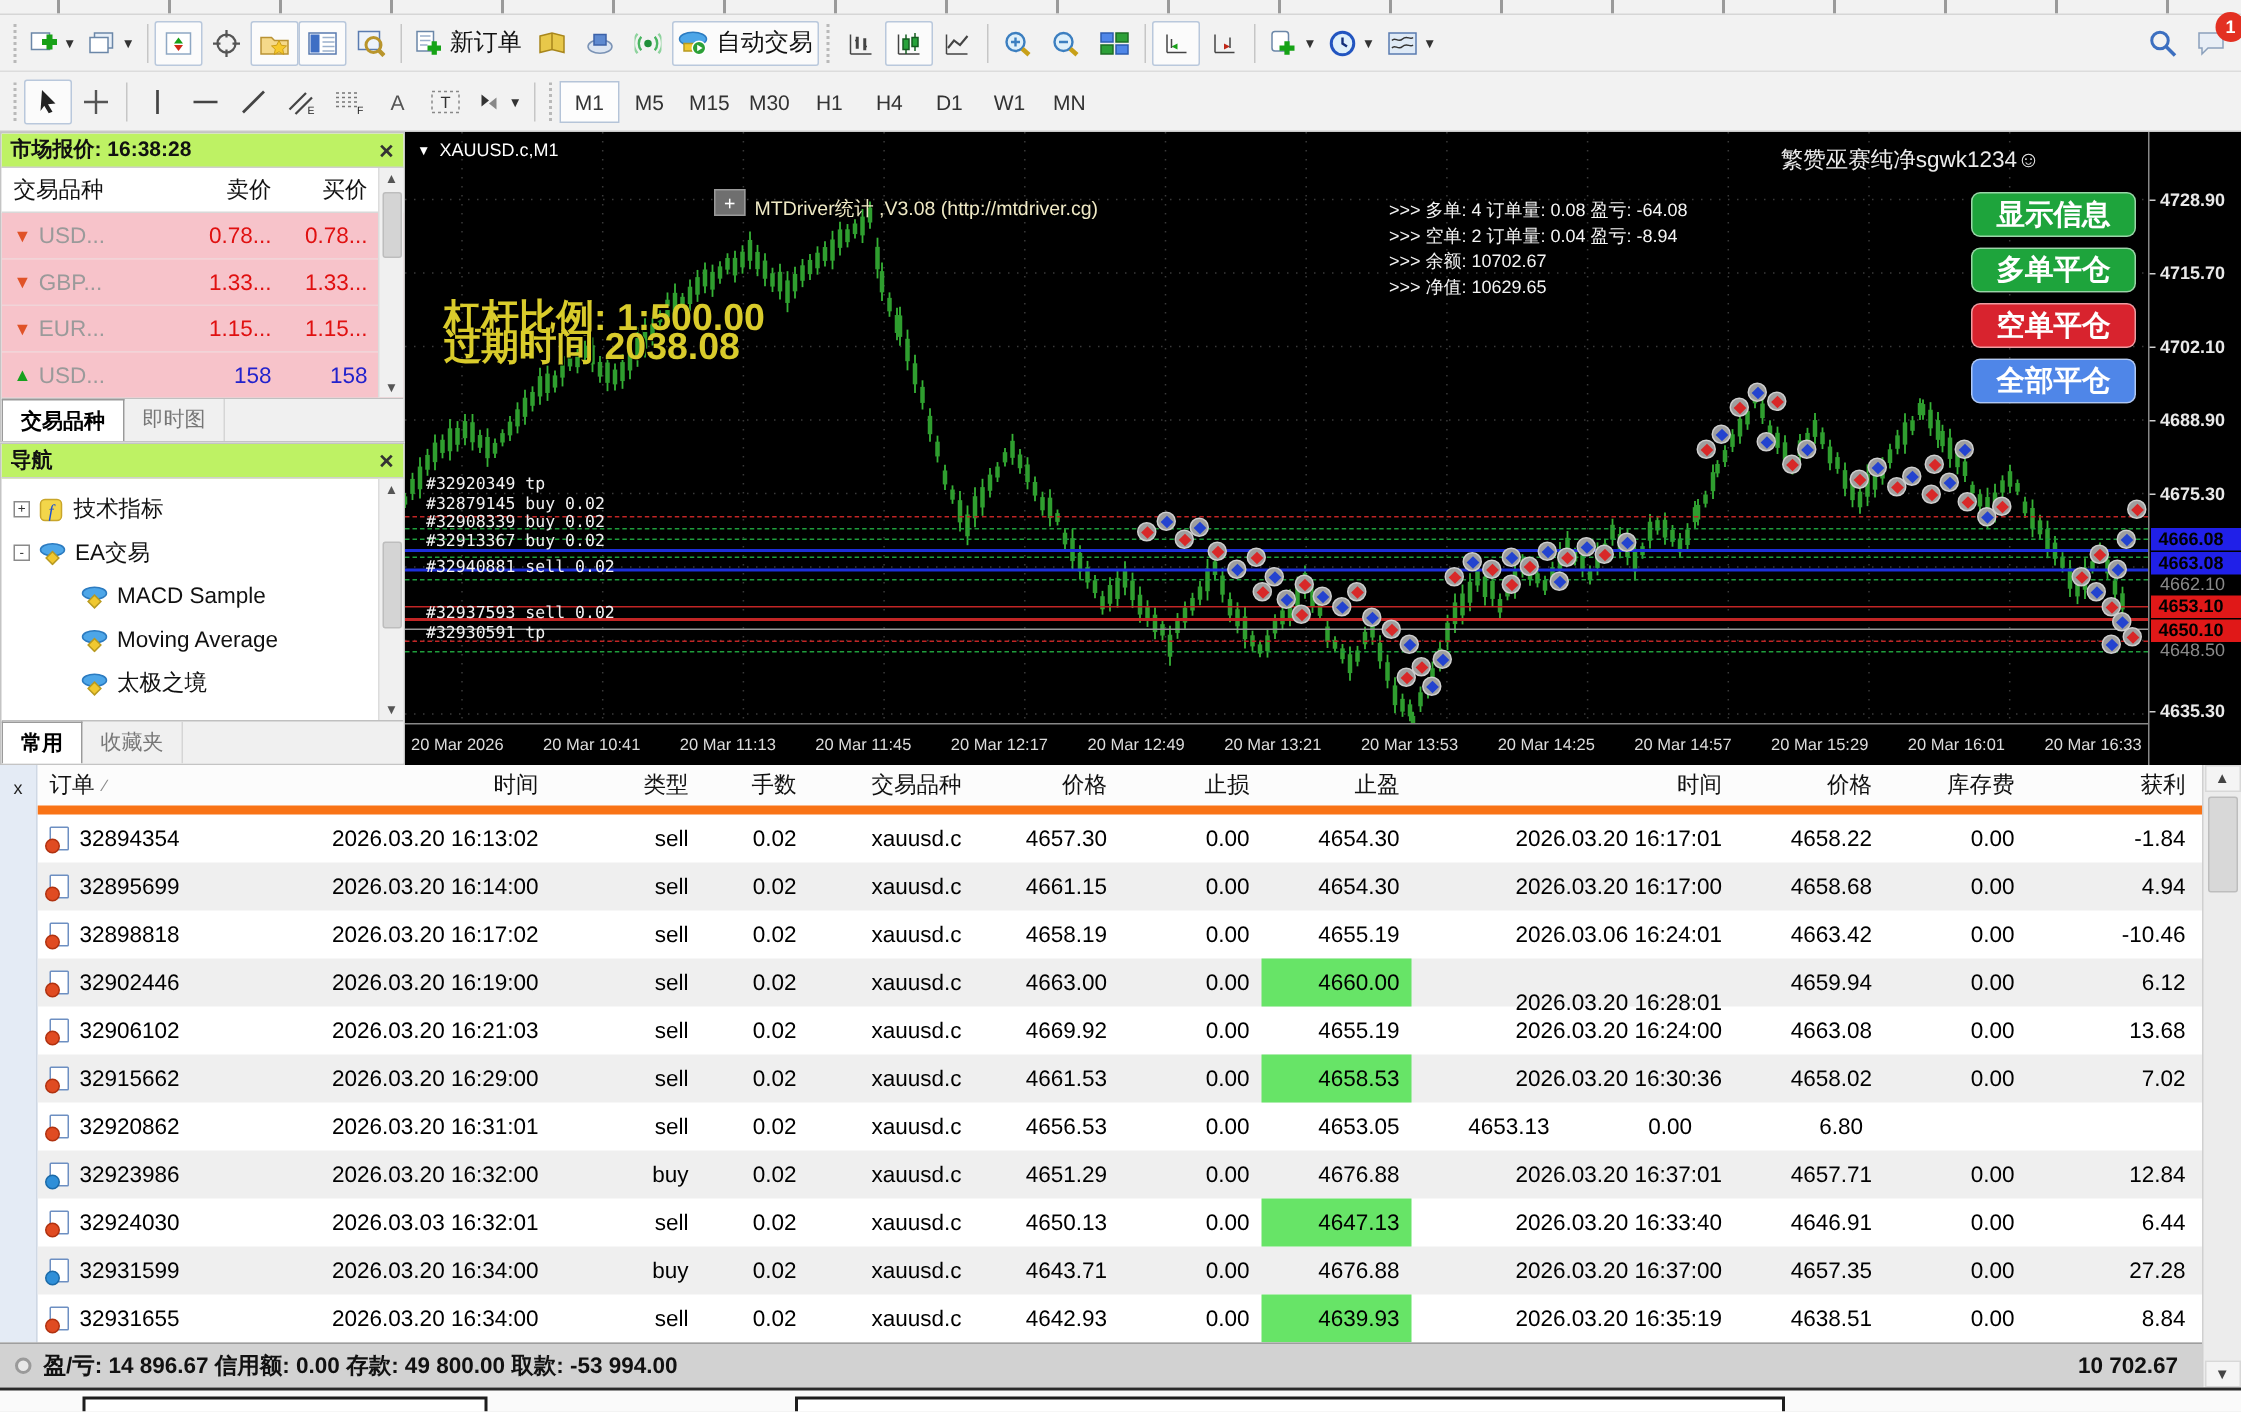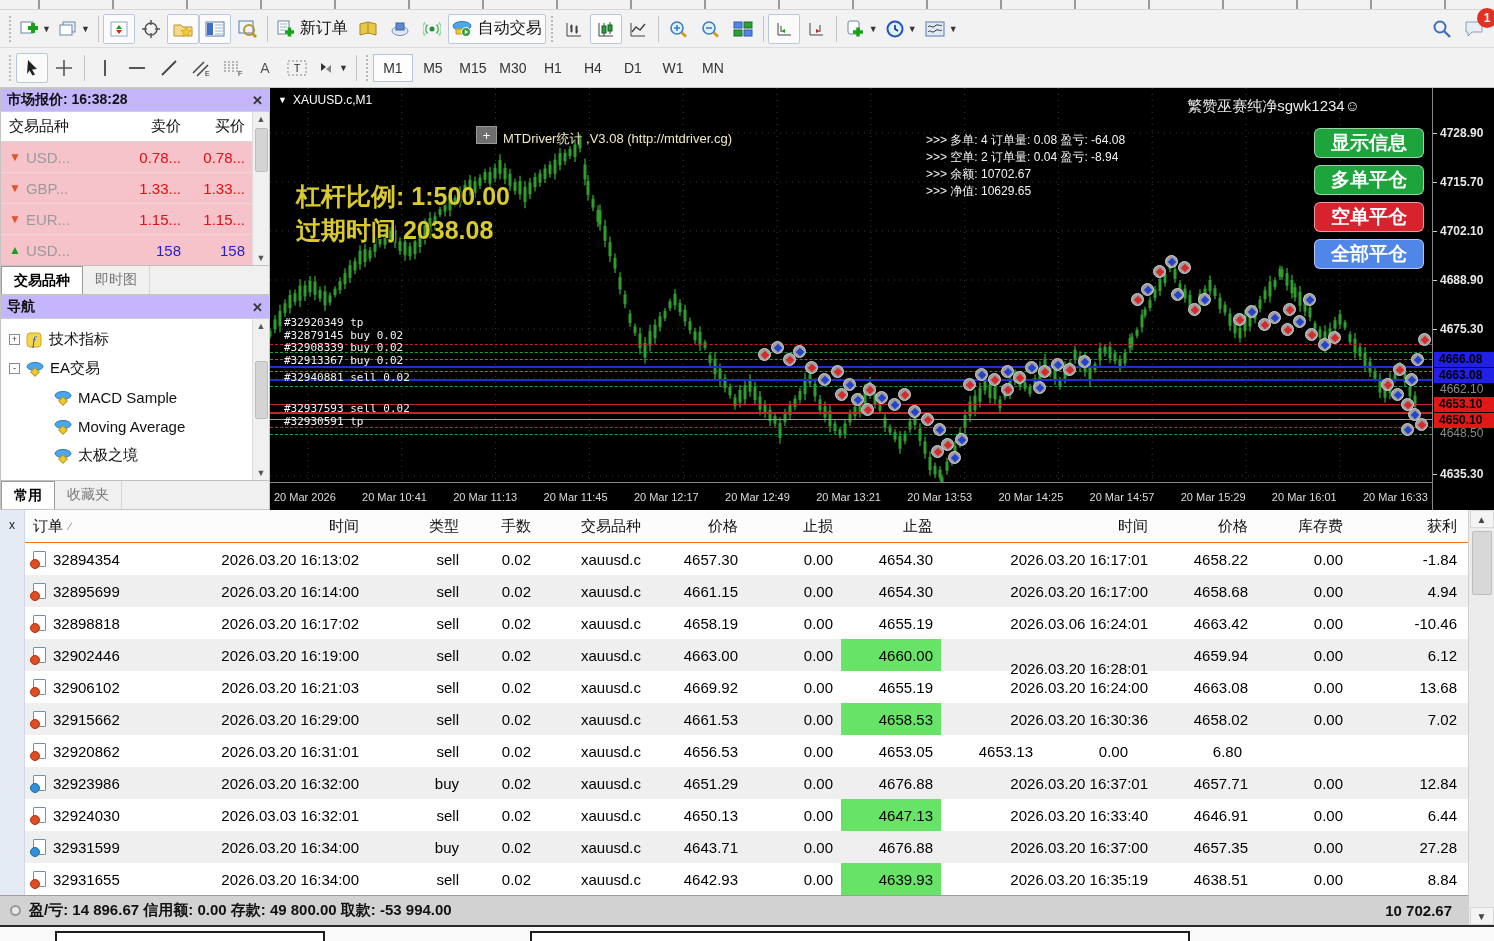--- a/index.html
+++ b/index.html
@@ -28,21 +28,21 @@
   .tf-btn.active { background:#fdfdfd; border:1px solid #b5c4d8; }
   .spacer { flex:1; }
   .badge { position:relative; }
   .badge .dot { position:absolute; top:-7px; right:-8px; width:20px; height:20px; border-radius:50%;
     background:#e33022; color:#fff; font-size:12px; font-weight:bold; display:flex; align-items:center; justify-content:center; }
 
   
   .main { display:flex; height:422px; }
   .leftcol { width:270px; display:flex; flex-direction:column; background:#f0f0f0; }
   .panel { border:1px solid #c4c4c4; background:#fff; display:flex; flex-direction:column; overflow:hidden; }
-  .panel-title { height:23px; background:#c4b5fd; border-bottom:1px solid #cfcfcf; display:flex;
+  .panel-title { height:23px; background:#bef264; border-bottom:1px solid #cfcfcf; display:flex;
     align-items:center; padding:0 6px; font-size:14px; font-weight:bold; color:#111; }
   .panel-title .x { margin-left:auto; font-size:13px; font-weight:bold; color:#333; }
   .panel-tabs { height:29px; border-top:1px solid #c0c0c0; background:#f0f0f0; display:flex; align-items:stretch; }
   .ptab { padding:0 12px; display:flex; align-items:center; font-size:14px; color:#777; border-right:1px solid #d5d5d5; }
   .ptab.active { background:#fff; color:#000; font-weight:bold; border:1px solid #9a9a9a; border-bottom:none; }
 
   
   .mw { height:207px; }
   .mw-table { flex:1; overflow:hidden; position:relative; }
   .mw-head { display:flex; height:30px; border-bottom:1px solid #d8d8d8; background:#fff;
@@ -100,21 +100,21 @@
   .symlab { position:absolute; left:8px; top:5px; font-size:12px; color:#fff; display:flex; gap:6px; align-items:center; }
 
   
   .orders-region { display:flex; height:415px; }
   .orders-left { flex:1; display:flex; flex-direction:column; }
   .orders { flex:1; background:#fff; display:flex; }
   .ord-strip { width:25px; background:#e4ebf5; border-right:1px solid #cfd8e4; font-size:12px; color:#222;
     text-align:center; padding-top:8px; }
   .tblwrap { flex:1; overflow:hidden; }
   .trow { display:flex; height:32px; align-items:center; font-size:15px; color:#000; }
-  .trow.head { height:33px; color:#111; border-bottom:1px solid #f97316; background:#fcfcfc; }
+  .trow.head { height:33px; color:#111; border-bottom:6px solid #f97316; background:#fcfcfc; }
   .trow.odd { background:#efefef; }
   .tcell { padding:0 8px; white-space:nowrap; overflow:hidden; display:flex; align-items:center; height:100%; }
   .tcell.r { justify-content:flex-end; }
   .tcell.hl { background:#67e467; }
   .pageicon { width:13px; height:16px; background:#fff; border:1px solid #6d8fc2; position:relative; margin-right:7px;
     border-radius:1px; flex:none; }
   .pageicon::after { content:""; position:absolute; left:-4px; bottom:-3px; width:8px; height:8px; border-radius:50%; }
   .pageicon.sell::after { background:#e04b22; border:1px solid #b03210; }
   .pageicon.buy::after { background:#2f8fd8; border:1px solid #1b6aa8; }
   .sortmark { color:#888; font-size:11px; margin-left:6px; }
@@ -1107,21 +1107,21 @@
         </div>
         <div class="wm">繁赞巫赛纯净sgwk1234☺</div>
         <div class="plusbox">+</div>
         <div class="ind-title">MTDriver统计 ,V3.08 (http://mtdriver.cg)</div>
         <div class="infoblock" id="info-lines">
             <div>&gt;&gt;&gt; 多单: 4 订单量: 0.08 盈亏: -64.08</div>
             <div>&gt;&gt;&gt; 空单: 2 订单量: 0.04 盈亏: -8.94</div>
             <div>&gt;&gt;&gt; 余额: 10702.67</div>
             <div>&gt;&gt;&gt; 净值: 10629.65</div>
           </div>
-        <div class="lev" style="top:92px">杠杆比例: 1:500.00</div>
+        <div class="lev" style="top:107px">杠杆比例: 1:500.00</div>
         <div class="lev" style="top:126px">过期时间 2038.08</div>
         <div id="hlines">
             <div class="hline" style="top: 256px; border-top: 1px dashed rgb(194, 37, 37);"></div>
             <div class="hline" style="top: 264px; border-top: 1px dashed rgb(31, 158, 60);"></div>
             <div class="hline" style="top: 271px; border-top: 1px dashed rgb(31, 158, 60);"></div>
             <div class="hline" style="top: 278px; border-top: 2px solid rgb(28, 47, 216);"></div>
             <div class="hline" style="top: 283px; border-top: 1px dashed rgb(31, 158, 60);"></div>
             <div class="hline" style="top: 291px; border-top: 2px solid rgb(28, 47, 216);"></div>
             <div class="hline" style="top: 298px; border-top: 1px dashed rgb(31, 158, 60);"></div>
             <div class="hline" style="top: 316px; border-top: 1px solid rgb(194, 37, 37);"></div>

